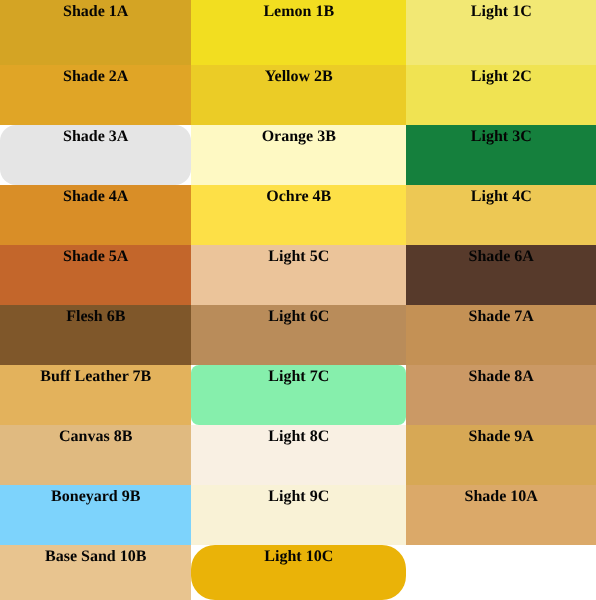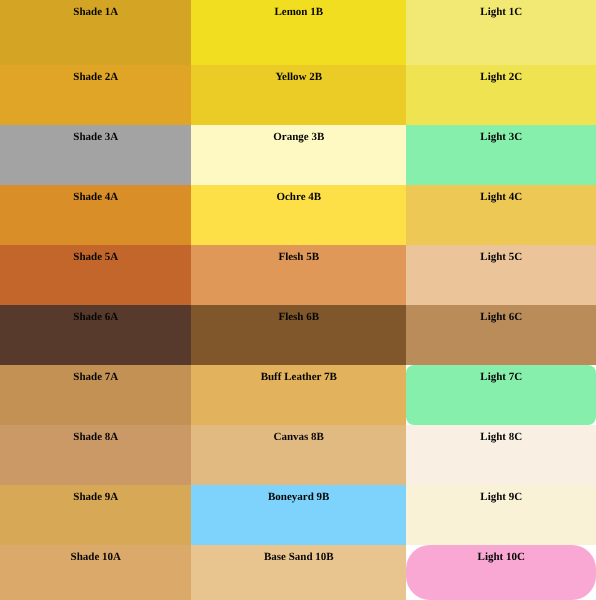--- a/index.html
+++ b/index.html
@@ -13,21 +13,21 @@
   .grid {
     width:596px; height:600px;
     display:grid;
     grid-template-columns:191px 215px 190px;
     grid-template-rows:65px 60px 60px 60px 60px 60px 60px 60px 60px 55px;
   }
   .cell { position:relative; overflow:hidden; }
   .label {
     position:absolute; left:0.5px; right:0; top:4.8px;
     text-align:center;
-    font-size:11px; font-weight:bold; letter-spacing:0;
+    font-size:16px; font-weight:bold; letter-spacing:0;
     color:#050505; line-height:14px; white-space:nowrap;
   }
 </style>
 </head>
 <body>
 
 <div class="grid">
     <div class="cell col-a" style="background-color: rgb(212, 164, 36);">
       <span class="label">Shade 1A</span>
     </div>
@@ -39,43 +39,40 @@
     </div>
     <div class="cell col-a" style="background-color: rgb(224, 165, 38);">
       <span class="label">Shade 2A</span>
     </div>
     <div class="cell col-b" style="background-color: rgb(235, 204, 38);">
       <span class="label">Yellow 2B</span>
     </div>
     <div class="cell col-c" style="background-color: rgb(240, 227, 82);">
       <span class="label">Light 2C</span>
     </div>
-    <div class="cell col-a" style="background-color: #a3a3a3;">
+    <div class="cell col-a" style="background-color: #e5e5e5; border-radius: 16px;">
       <span class="label">Shade 3A</span>
     </div>
     <div class="cell col-b" style="background-color: #fef9c3;">
       <span class="label">Orange 3B</span>
     </div>
-    <div class="cell col-c" style="background-color: #86efac;">
+    <div class="cell col-c" style="background-color: #15803d;">
       <span class="label">Light 3C</span>
     </div>
     <div class="cell col-a" style="background-color: rgb(217, 142, 39);">
       <span class="label">Shade 4A</span>
     </div>
     <div class="cell col-b" style="background-color: #fde047;">
       <span class="label">Ochre 4B</span>
     </div>
     <div class="cell col-c" style="background-color: rgb(237, 200, 84);">
       <span class="label">Light 4C</span>
     </div>
     <div class="cell col-a" style="background-color: rgb(195, 102, 43);">
       <span class="label">Shade 5A</span>
-    </div>
-    <div class="cell col-b" style="background-color: rgb(223, 152, 87);">
-      <span class="label">Flesh 5B</span>
     </div>
     <div class="cell col-c" style="background-color: rgb(235, 196, 154);">
       <span class="label">Light 5C</span>
     </div>
     <div class="cell col-a" style="background-color: rgb(87, 58, 43);">
       <span class="label">Shade 6A</span>
     </div>
     <div class="cell col-b" style="background-color: rgb(127, 87, 42);">
       <span class="label">Flesh 6B</span>
     </div>
@@ -108,16 +105,16 @@
     </div>
     <div class="cell col-c" style="background-color: rgb(249, 242, 214);">
       <span class="label">Light 9C</span>
     </div>
     <div class="cell col-a" style="background-color: rgb(219, 169, 105);">
       <span class="label">Shade 10A</span>
     </div>
     <div class="cell col-b" style="background-color: rgb(232, 196, 143);">
       <span class="label">Base Sand 10B</span>
     </div>
-    <div class="cell col-c" style="background-color: #f9a8d4; border-radius: 24px;">
+    <div class="cell col-c" style="background-color: #eab308; border-radius: 24px;">
       <span class="label">Light 10C</span>
     </div>
 </div>
 
 </body></html>

